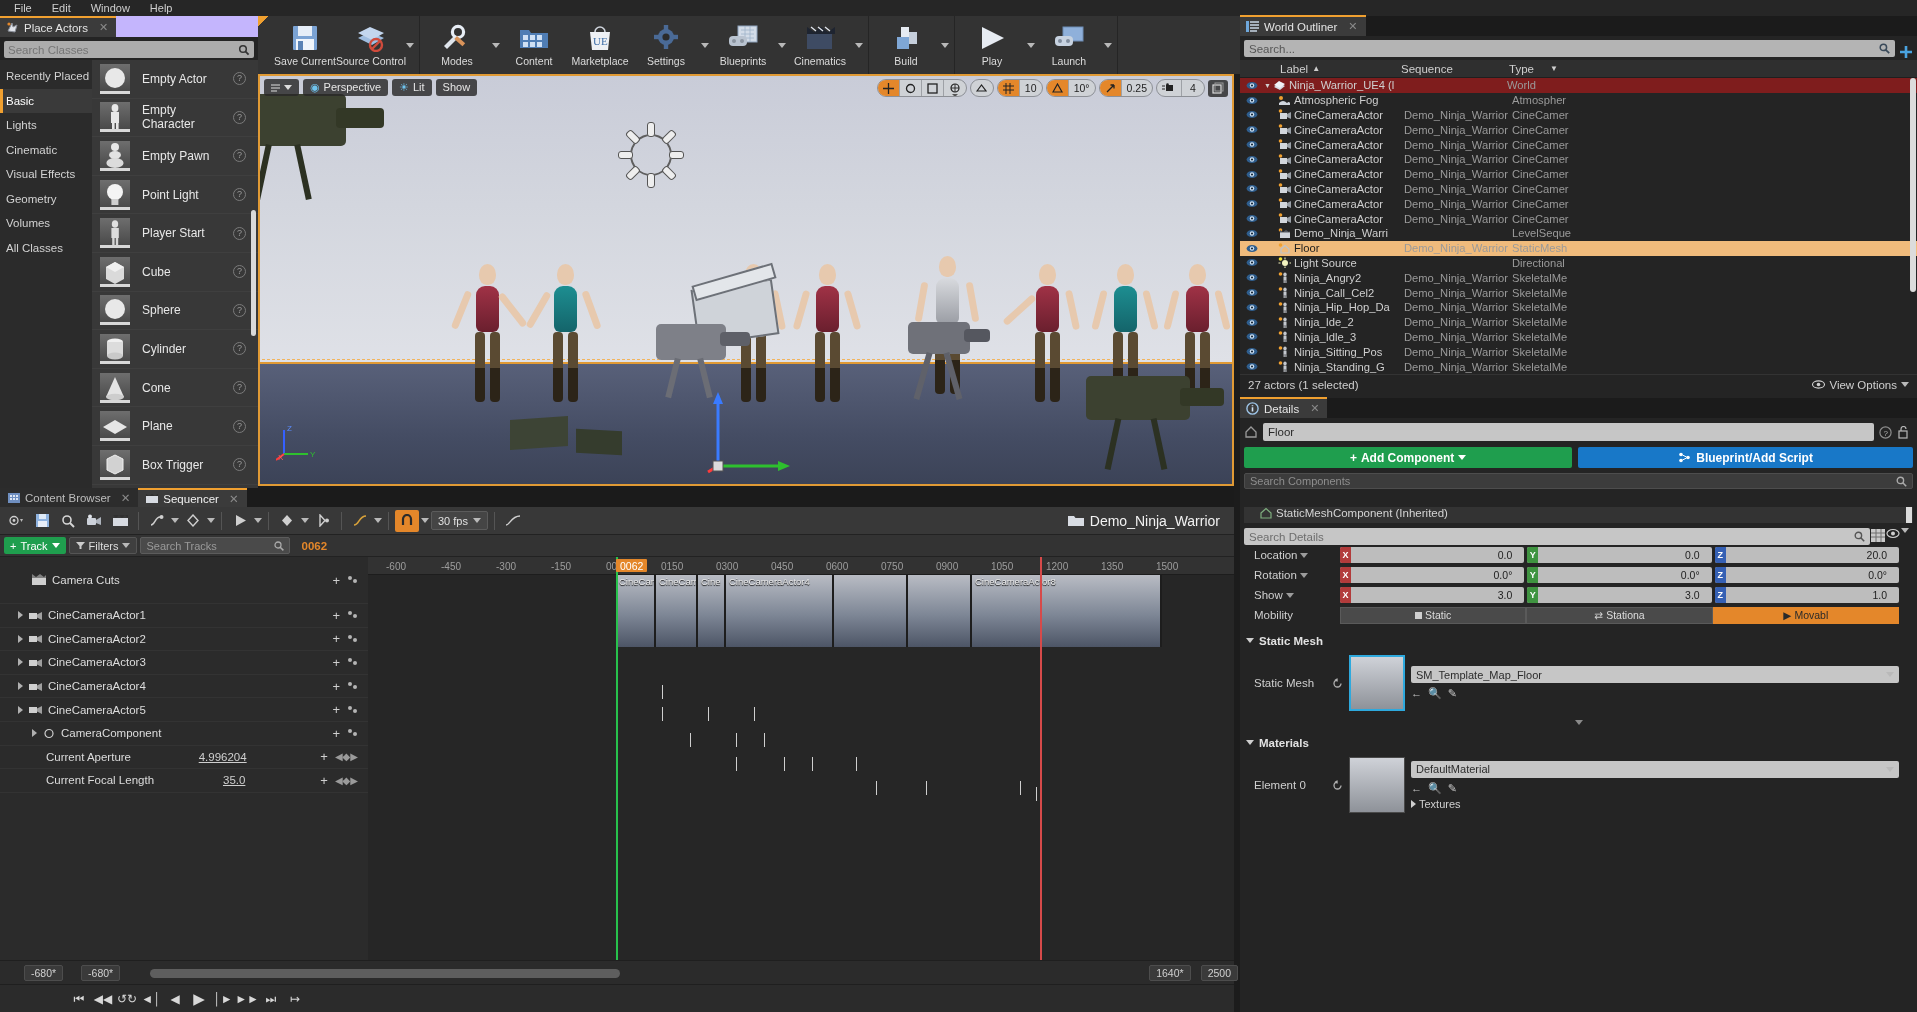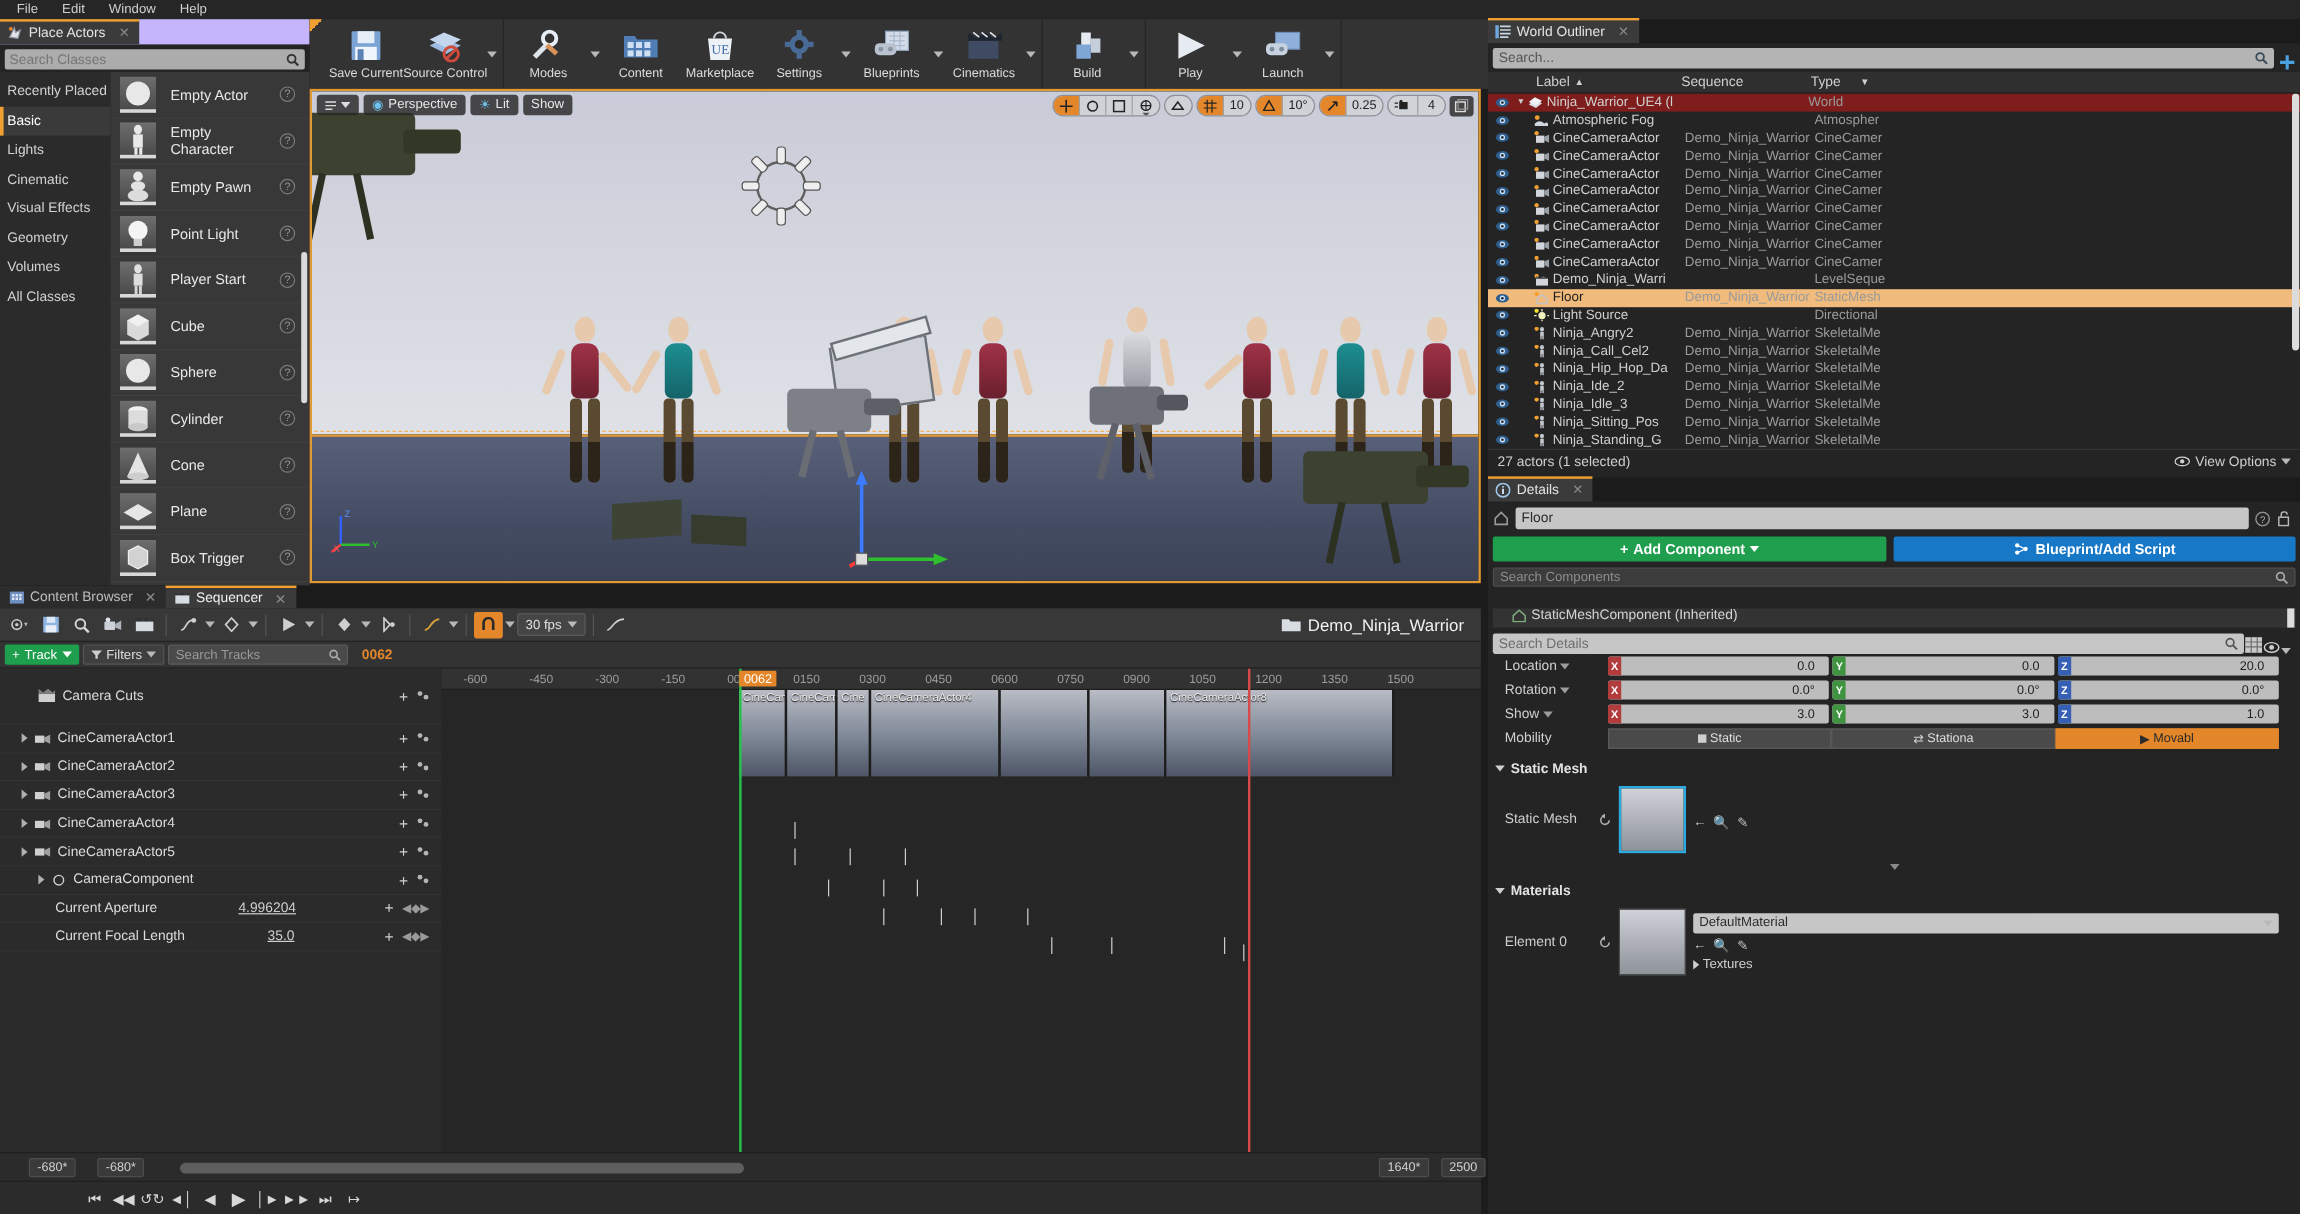--- a/index.html
+++ b/index.html
@@ -195,21 +195,21 @@
       color:#2a2a2a; display:flex; align-items:center; padding:0 5px; }
   .det-btns { display:flex; gap:6px; margin:5px 4px 0 4px; }
   .btn-green { flex:1; height:21px; background:#1f9e4e; border-radius:2px; color:#fff;
       font-size:12px; font-weight:bold; display:flex; align-items:center; justify-content:center; gap:4px;}
   .btn-blue { flex:1.02; height:21px; background:#1878c8; border-radius:2px; color:#fff;
       font-size:12px; font-weight:bold; display:flex; align-items:center; justify-content:center; gap:5px;}
   .det-sc { margin:5px 4px 0 4px; height:16px; background:#3c3c3c; border:1px solid #4d4d4d;
       border-radius:2px; display:flex; align-items:center; padding:0 5px; font-size:11px; color:#8e8e8e; }
   .det-comp { margin:18px 4px 0 4px; height:16px; background:#333; display:flex; 
       gap:4px; padding-left:16px; font-size:11.5px; color:#d4d4d4; position:relative;}
-  .det-sd { margin:5px 4px 0 4px; height:17px; display:flex; align-items:flex-end; gap:0; }
+  .det-sd { margin:5px 4px 0 4px; height:17px; display:flex; align-items:flex-start; gap:0; }
   .sd-field { flex:1; height:17px; background:#c6c6c6; border-radius:2px; display:flex; align-items:center;
       padding:0 5px; font-size:11.5px; color:#6d6d6d; }
   .sect { margin-top:7px; height:17px; display:flex; align-items:center; gap:5px; padding-left:6px;
       font-size:11.5px; color:#e2e2e2; font-weight:bold; }
   .tri { width:0;height:0;border-left:4px solid transparent;border-right:4px solid transparent;border-top:5px solid #cfcfcf;}
   .tri.r { border-top:4px solid transparent;border-bottom:4px solid transparent;border-left:5px solid #cfcfcf;border-right:0;}
   .prow { height:20px; display:flex; align-items:center; padding-left:14px; font-size:11.5px; color:#cfcfcf; }
   .plabel { width:86px; display:flex; align-items:center; gap:3px;}
   .vecs { flex:1; display:flex; gap:3px; padding-right:18px; }
   .vfield { flex:1; height:16px; background:#bdbdbd; border-radius:2px; display:flex; align-items:center;
@@ -1909,20 +1909,24 @@
     <div class="mesh-row">
       <span style="width:72px; font-size:11.5px; color:#cfcfcf">Static Mesh</span>
       <span>
         <svg width="11" height="11" viewBox="0 0 11 11">
             <path d="M9 5.5 A3.5 3.5 0 1 1 5.5 2" fill="none" stroke="#b0b0b0" stroke-width="1.3"></path>
             <polygon points="5.5,0 5.5,4 2.5,2" fill="#b0b0b0"></polygon>
           </svg>
       </span>
       <span class="mesh-thumb sel"></span>
       <span class="mesh-right">
+        <span class="mesh-pick">
+          <span>SM_Template_Map_Floor</span>
+          <span style="margin-left:auto" class="caret"></span>
+        </span>
         <span class="mesh-ico">
           <span>←</span>
           <span>🔍</span>
           <span>✎</span>
         </span>
       </span>
     </div>
 
     <div class="collapse-mid">
       <span class="tri" style="border-top-color:#8a8a8a"></span>

